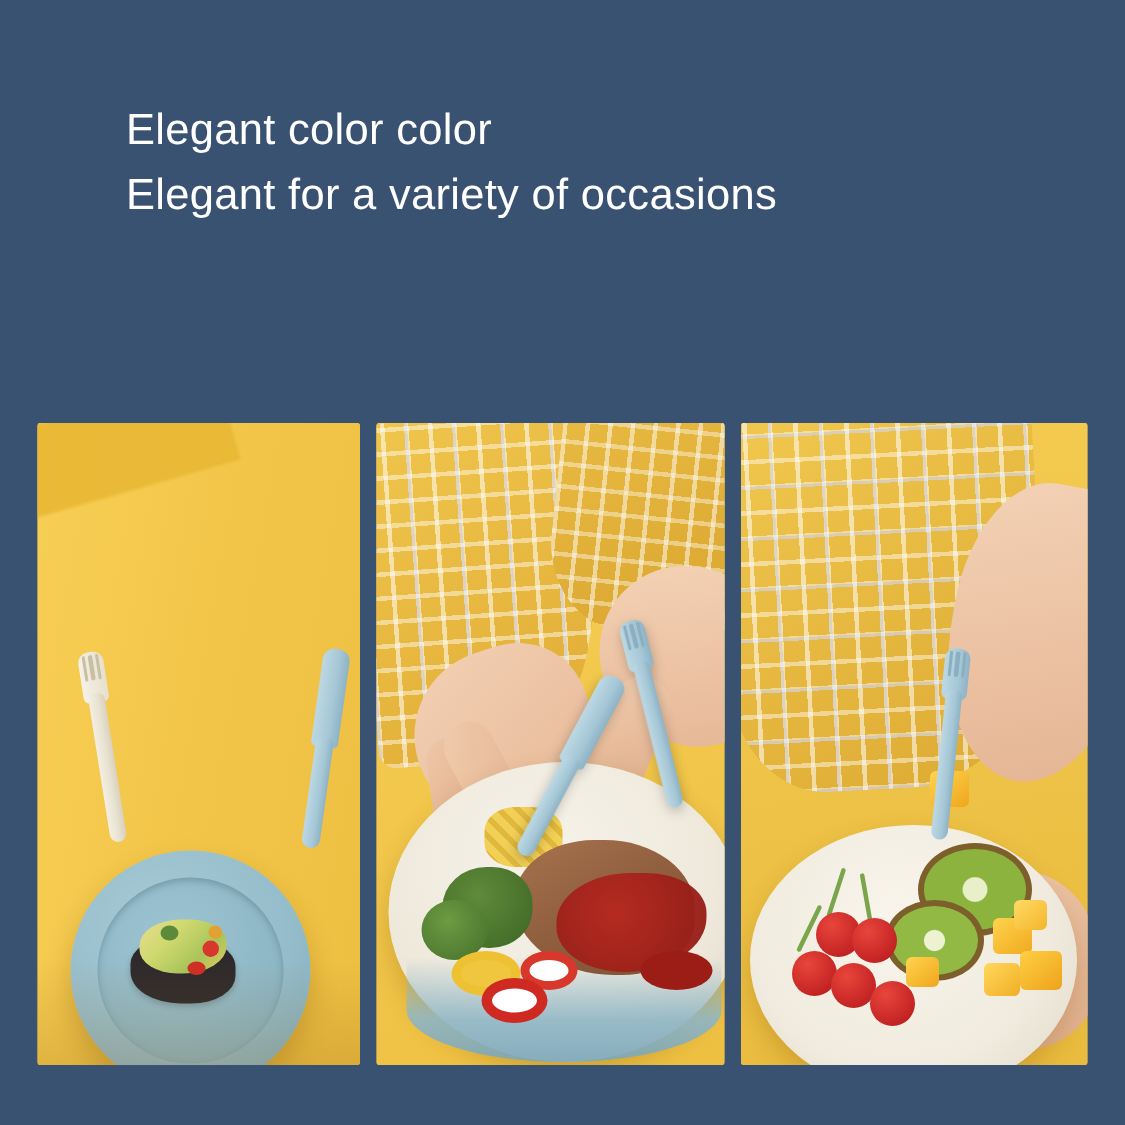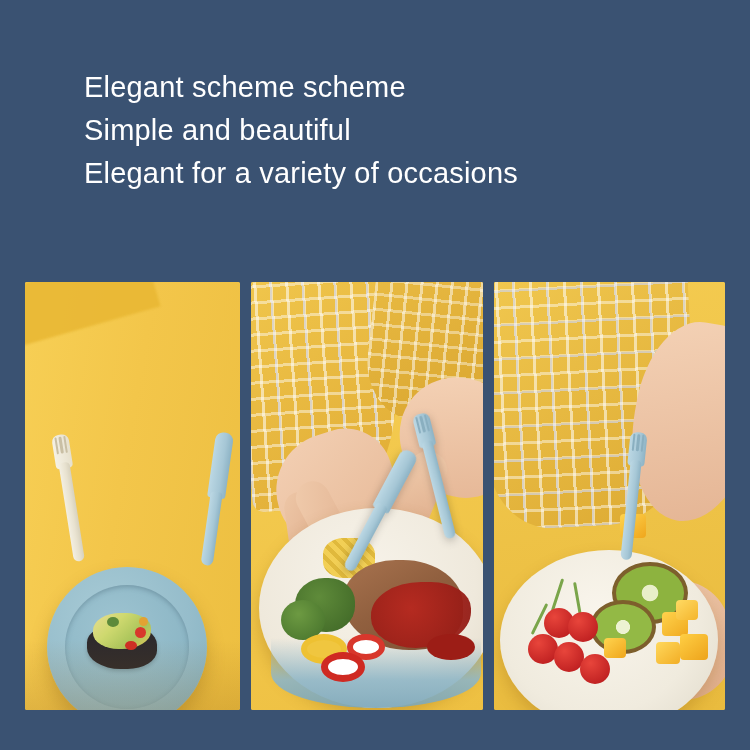--- a/index.html
+++ b/index.html
@@ -263,22 +263,21 @@
 
   
   .shot > * { pointer-events: none; }
 </style>
 </head>
 <body>
 
 <div class="poster">
 
   <div class="headline">
-    <div class="headline-line">Elegant scheme scheme</div>
-    <div class="headline-line">Simple and beautiful</div>
+    <div class="headline-line">Elegant color color</div>
     <div class="headline-line">Elegant for a variety of occasions</div>
   </div>
 
   <div class="gallery">
 
     <div class="shot shot-1">
       <div class="s1-table"></div>
       <div class="s1-table-edge"></div>
 
       <div class="s1-plate">

